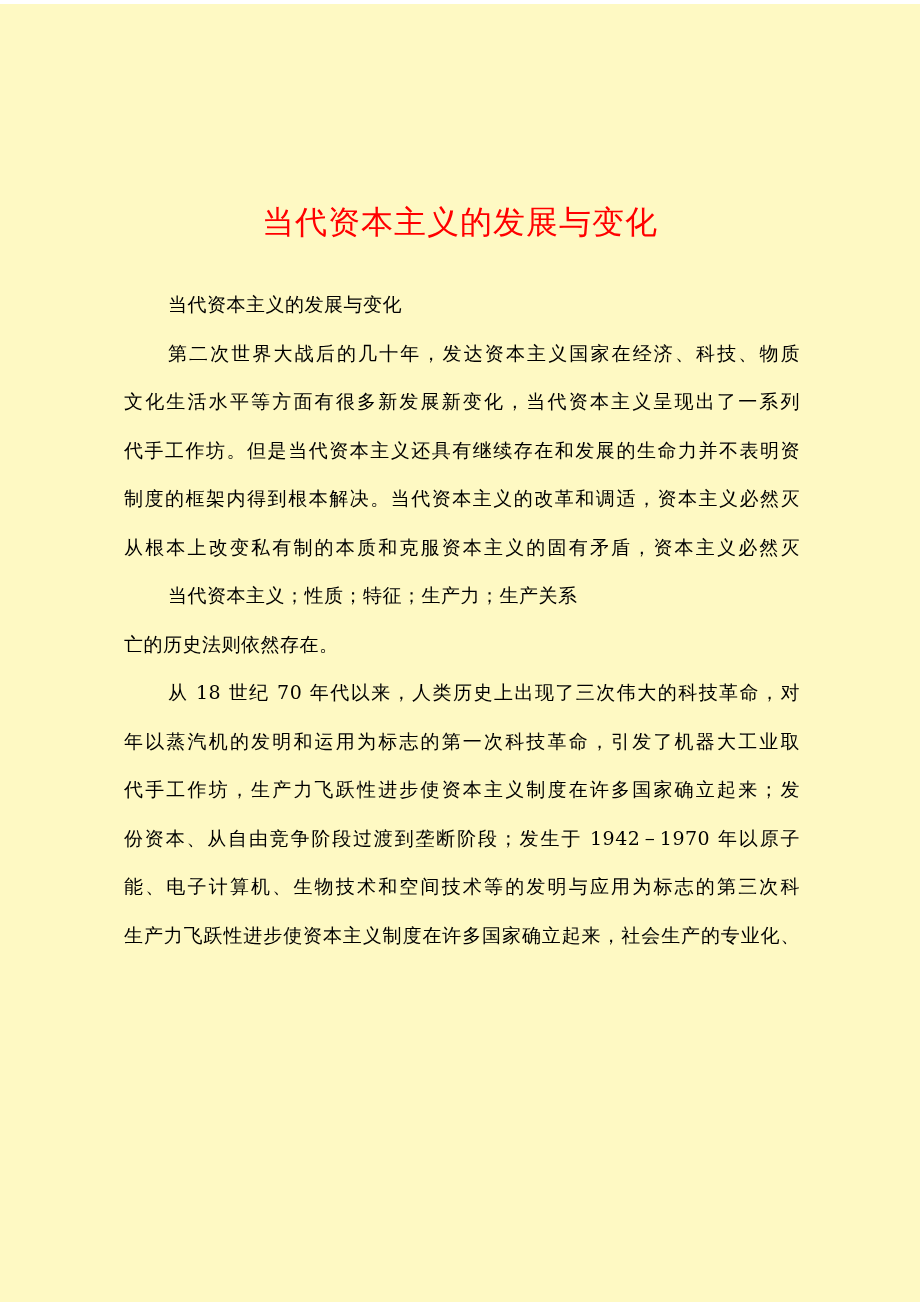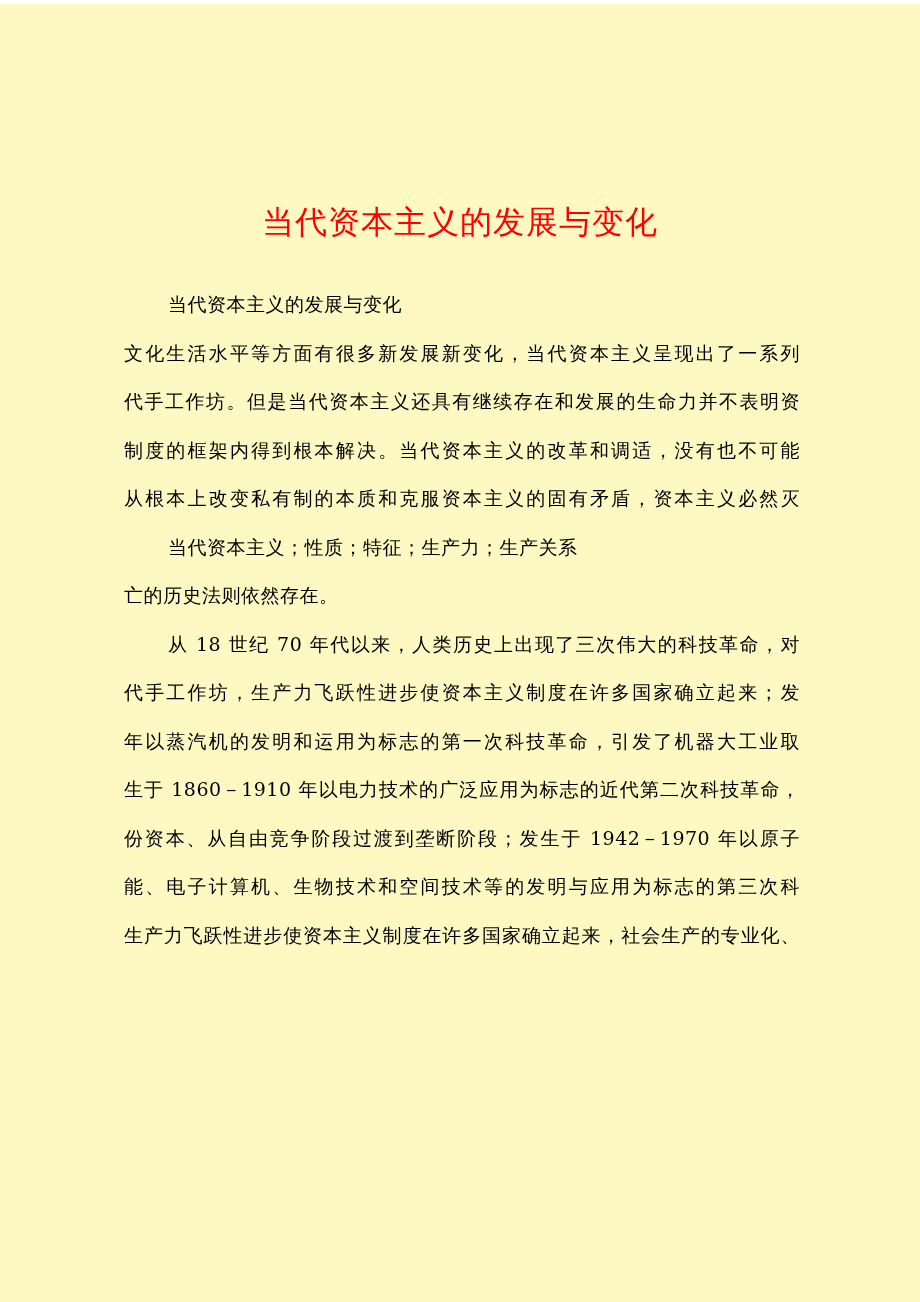--- a/index.html
+++ b/index.html
@@ -62,29 +62,29 @@
 </head>
 <body>
 
 <div class="page">
   <h1 class="doc-title">当代资本主义的发展与变化</h1>
 
   <div class="body-text">
 
     <div class="line indent last">当代资本主义的发展与变化</div>
 
+    <div class="line indent">第二次世界大战后的几十年，发达资本主义国家在经济、科技、物质</div>
     <div class="line">文化生活水平等方面有很多新发展新变化，当代资本主义呈现出了一系列</div>
     <div class="line">代手工作坊。但是当代资本主义还具有继续存在和发展的生命力并不表明资</div>
-    <div class="line">制度的框架内得到根本解决。当代资本主义的改革和调适，没有也不可能</div>
+    <div class="line">制度的框架内得到根本解决。当代资本主义的改革和调适，资本主义必然灭</div>
     <div class="line">从根本上改变私有制的本质和克服资本主义的固有矛盾，资本主义必然灭</div>
     <div class="line indent last">当代资本主义；性质；特征；生产力；生产关系</div>
 
     <div class="line last">亡的历史法则依然存在。</div>
 
     <div class="line indent">从 18 世纪 70 年代以来，人类历史上出现了三次伟大的科技革命，对</div>
+    <div class="line">年以蒸汽机的发明和运用为标志的第一次科技革命，引发了机器大工业取</div>
     <div class="line">代手工作坊，生产力飞跃性进步使资本主义制度在许多国家确立起来；发</div>
-    <div class="line">年以蒸汽机的发明和运用为标志的第一次科技革命，引发了机器大工业取</div>
-    <div class="line">生于 1860－1910 年以电力技术的广泛应用为标志的近代第二次科技革命，</div>
     <div class="line">份资本、从自由竞争阶段过渡到垄断阶段；发生于 1942－1970 年以原子</div>
     <div class="line">能、电子计算机、生物技术和空间技术等的发明与应用为标志的第三次科</div>
     <div class="line">生产力飞跃性进步使资本主义制度在许多国家确立起来，社会生产的专业化、</div>
   </div>
 </div>
 
 </body></html>

